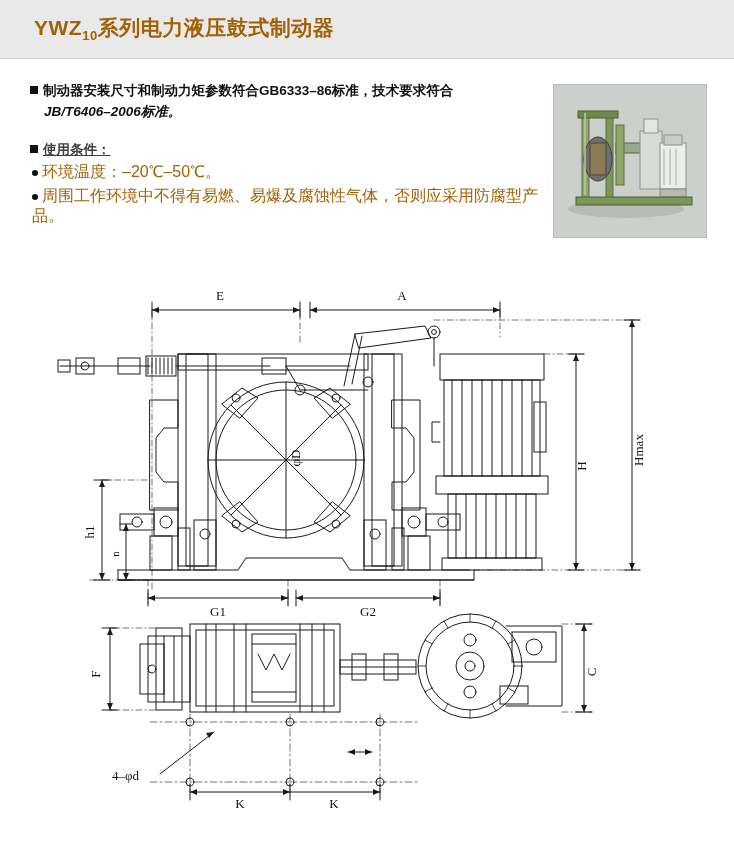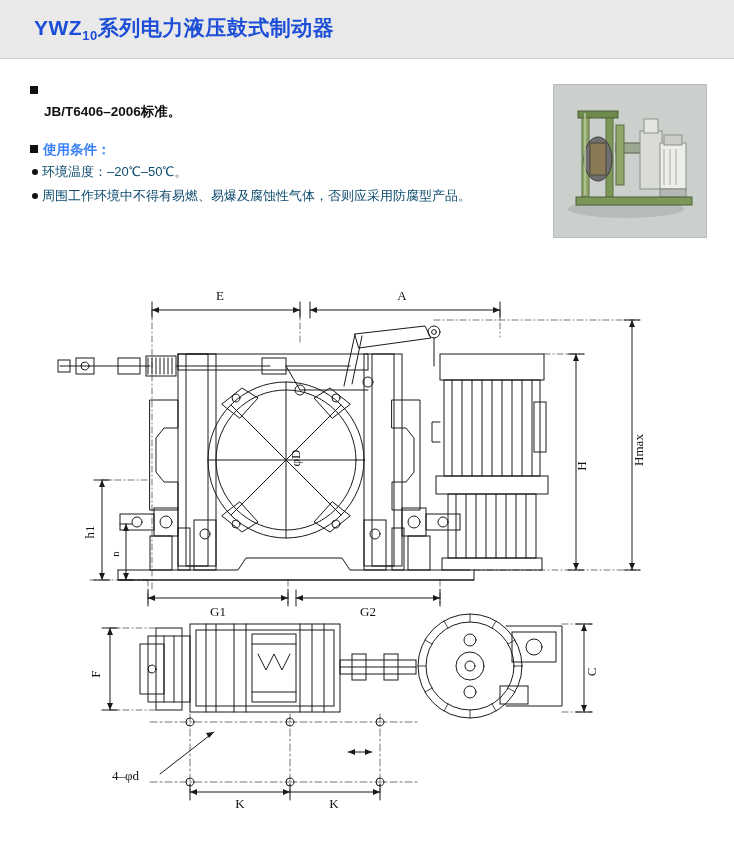--- a/index.html
+++ b/index.html
@@ -26,21 +26,21 @@
     background: #e9e9e9;
     border-bottom: 1px solid #cfcfcf;
   }
   .header-title {
     position: absolute;
     left: 34px;
     top: 14px;
     font-size: 21px;
     font-weight: bold;
     letter-spacing: 0.5px;
-    color: #1d4ed8;
+    color: #a16207;
     white-space: nowrap;
   }
   .header-title .sub {
     font-size: 13px;
     vertical-align: sub;
   }
 
   
   .text-block {
     position: absolute;
@@ -58,39 +58,41 @@
     display: inline-block;
     width: 8px;
     height: 8px;
     background: #111;
     margin-right: 5px;
     vertical-align: 1px;
   }
   .std-line .indent {
     display: block;
     padding-left: 14px;
+    font-style: italic;
   }
   .cond-title {
     margin-top: 19px;
     font-size: 13.5px;
     font-weight: bold;
-    color: #3b82f6;
+    color: #404040;
+    text-decoration: underline;
   }
   .cond-title .sqr {
     display: inline-block;
     width: 8px;
     height: 8px;
     background: #111;
     margin-right: 5px;
     vertical-align: 1px;
   }
   .cond-item {
-    font-size: 13px;
+    font-size: 16px;
     line-height: 20.5px;
-    color: #0c4a6e;
+    color: #a16207;
     padding-left: 2px;
     margin-top: 3px;
   }
   .cond-item .dot {
     display: inline-block;
     width: 6px;
     height: 6px;
     border-radius: 50%;
     background: #111;
     margin-right: 4px;
@@ -134,21 +136,21 @@
 </head>
 <body>
 
 <div class="header-bar">
   <div class="header-title"><span>YWZ</span><span class="sub">10</span><span>系列电力液压鼓式制动器</span></div>
 </div>
 
 <div class="text-block">
 
   <div class="std-line">
-    <span class="sqr"></span>
+    <span class="sqr"></span><span>制动器安装尺寸和制动力矩参数符合GB6333–86标准，技术要求符合</span>
     <span class="indent">JB/T6406–2006标准。</span>
   </div>
 
   <div class="cond-title">
     <span class="sqr"></span><span>使用条件：</span>
   </div>
 
   <div class="cond-item">
     <span class="dot"></span><span>环境温度：–20℃–50℃。</span>
   </div>

